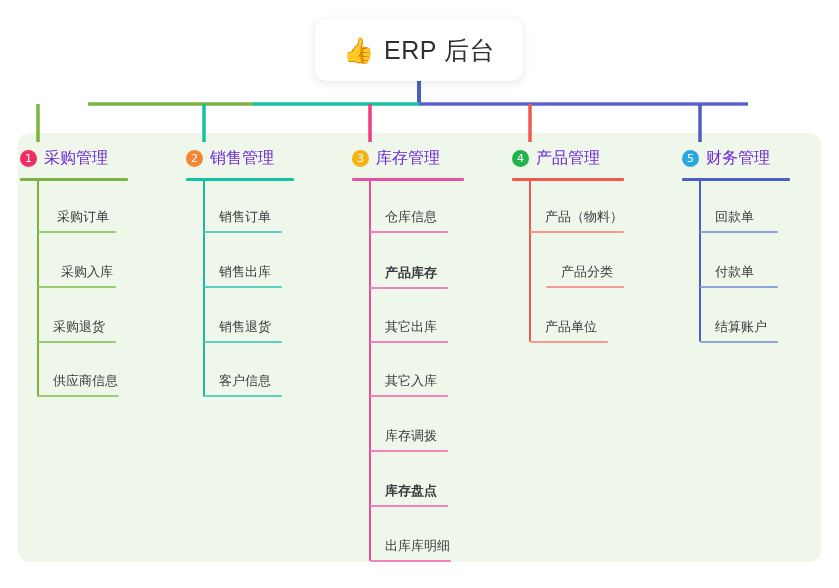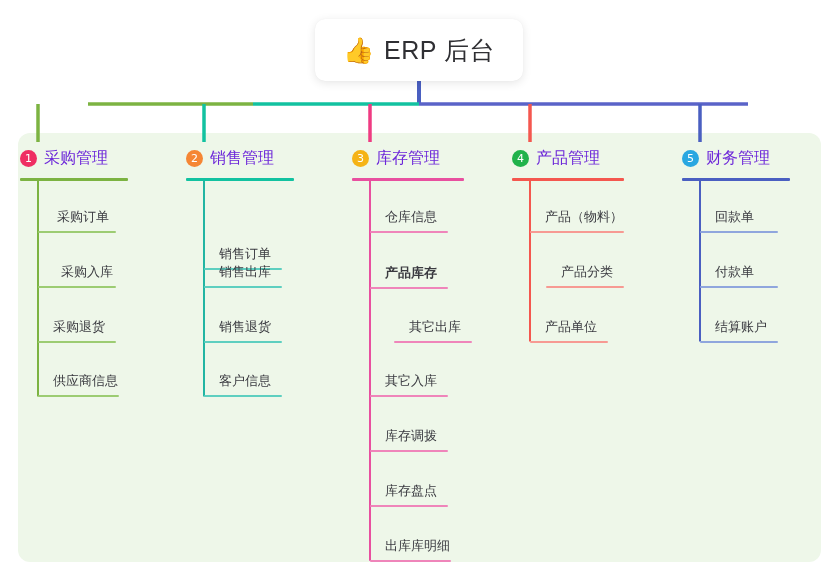--- a/index.html
+++ b/index.html
@@ -114,21 +114,21 @@
         <span class="leaf-label">供应商信息</span>
         <div class="leaf-rule" style="background: rgb(156, 204, 114); width: 81px; margin-left: -12px;"></div>
       </div>
       <div class="branch" style="left: 186px;">
         <div class="branch-head">
           <span class="badge" style="background: rgb(245, 134, 52);">2</span>
           <span class="head-label">销售管理</span>
         </div>
         <div class="head-rule" style="background: rgb(18, 194, 160); width: 108px; margin-left: 0px;"></div>
       </div>
-      <div class="leaf" style="left: 216px; top: 208px; margin-top: 37px;">
+      <div class="leaf" style="left: 216px; top: 208px;">
         <span class="leaf-label">销售订单</span>
         <div class="leaf-rule" style="background: rgb(94, 207, 192); width: 78px; margin-left: -12px;"></div>
       </div>
       <div class="leaf" style="left: 216px; top: 262.8px;">
         <span class="leaf-label">销售出库</span>
         <div class="leaf-rule" style="background: rgb(94, 207, 192); width: 78px; margin-left: -12px;"></div>
       </div>
       <div class="leaf" style="left: 216px; top: 317.6px;">
         <span class="leaf-label">销售退货</span>
         <div class="leaf-rule" style="background: rgb(94, 207, 192); width: 78px; margin-left: -12px;"></div>
@@ -145,33 +145,33 @@
         <div class="head-rule" style="background: rgb(232, 80, 159); width: 112px; margin-left: 0px;"></div>
       </div>
       <div class="leaf" style="left: 382px; top: 208px;">
         <span class="leaf-label">仓库信息</span>
         <div class="leaf-rule" style="background: rgb(239, 133, 186); width: 78px; margin-left: -12px;"></div>
       </div>
       <div class="leaf" style="left: 382px; top: 264px; font-weight: bold;">
         <span class="leaf-label">产品库存</span>
         <div class="leaf-rule" style="background: rgb(239, 133, 186); width: 78px; margin-left: -12px;"></div>
       </div>
-      <div class="leaf" style="left: 382px; top: 317.6px; margin-left: 24px;">
+      <div class="leaf" style="left: 382px; top: 317.6px;">
         <span class="leaf-label">其它出库</span>
         <div class="leaf-rule" style="background: rgb(239, 133, 186); width: 78px; margin-left: -12px;"></div>
       </div>
       <div class="leaf" style="left: 382px; top: 372.4px;">
         <span class="leaf-label">其它入库</span>
         <div class="leaf-rule" style="background: rgb(239, 133, 186); width: 78px; margin-left: -12px;"></div>
       </div>
       <div class="leaf" style="left: 382px; top: 427.2px;">
         <span class="leaf-label">库存调拨</span>
         <div class="leaf-rule" style="background: rgb(239, 133, 186); width: 78px; margin-left: -12px;"></div>
       </div>
-      <div class="leaf" style="left: 382px; top: 482px;">
+      <div class="leaf" style="left: 382px; top: 482px; font-weight: bold;">
         <span class="leaf-label">库存盘点</span>
         <div class="leaf-rule" style="background: rgb(239, 133, 186); width: 78px; margin-left: -12px;"></div>
       </div>
       <div class="leaf" style="left: 382px; top: 536.8px;">
         <span class="leaf-label">出库库明细</span>
         <div class="leaf-rule" style="background: rgb(239, 133, 186); width: 81px; margin-left: -12px;"></div>
       </div>
       <div class="branch" style="left: 512px;">
         <div class="branch-head">
           <span class="badge" style="background: rgb(32, 178, 75);">4</span>

